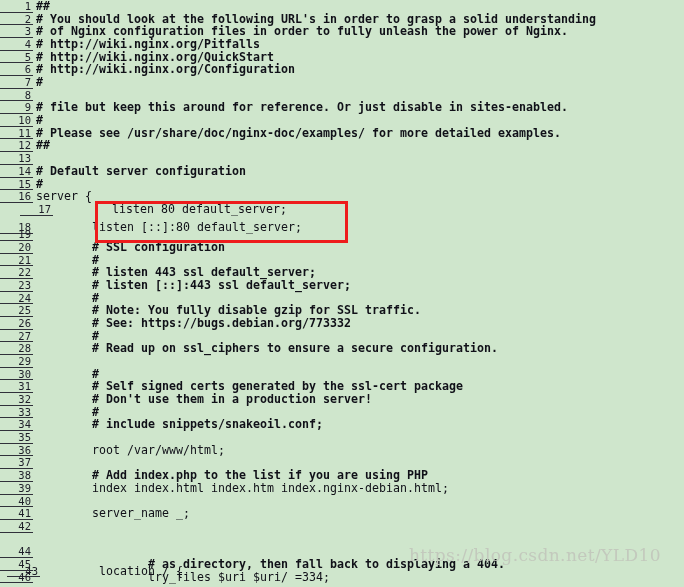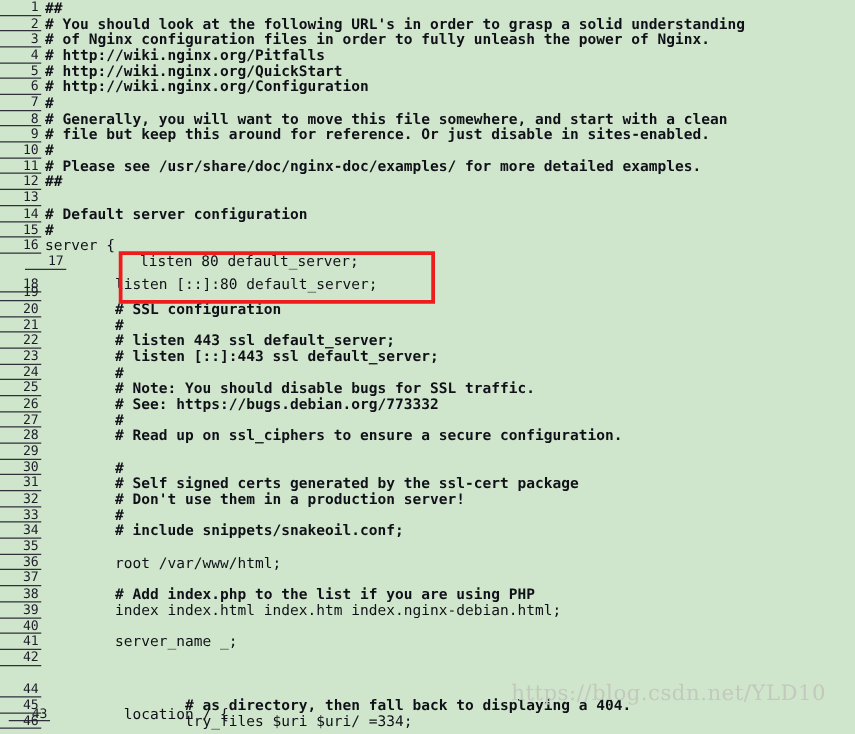--- a/index.html
+++ b/index.html
@@ -91,38 +91,38 @@
 <div id="viewport">
 
   <div id="code">
       <div class="row" style="top: 0px; position: absolute; left: 0px; width: 684px;"><div class="gutter">1</div><div class="code-text comment">##</div></div>
       <div class="row" style="top: 12.68px; position: absolute; left: 0px; width: 684px;"><div class="gutter">2</div><div class="code-text comment"># You should look at the following URL's in order to grasp a solid understanding</div></div>
       <div class="row" style="top: 25.36px; position: absolute; left: 0px; width: 684px;"><div class="gutter">3</div><div class="code-text comment"># of Nginx configuration files in order to fully unleash the power of Nginx.</div></div>
       <div class="row" style="top: 38.04px; position: absolute; left: 0px; width: 684px;"><div class="gutter">4</div><div class="code-text comment"># http://wiki.nginx.org/Pitfalls</div></div>
       <div class="row" style="top: 50.72px; position: absolute; left: 0px; width: 684px;"><div class="gutter">5</div><div class="code-text comment"># http://wiki.nginx.org/QuickStart</div></div>
       <div class="row" style="top: 63.4px; position: absolute; left: 0px; width: 684px;"><div class="gutter">6</div><div class="code-text comment"># http://wiki.nginx.org/Configuration</div></div>
       <div class="row" style="top: 76.08px; position: absolute; left: 0px; width: 684px;"><div class="gutter">7</div><div class="code-text comment">#</div></div>
-      <div class="row" style="top: 88.76px; position: absolute; left: 0px; width: 684px;"><div class="gutter">8</div><div class="code-text comment"># Generally, you will want to move this file somewhere, and start with a clean</div></div>
+      <div class="row" style="top: 88.76px; position: absolute; left: 0px; width: 684px;"><div class="gutter">8</div></div>
       <div class="row" style="top: 101.44px; position: absolute; left: 0px; width: 684px;"><div class="gutter">9</div><div class="code-text comment"># file but keep this around for reference. Or just disable in sites-enabled.</div></div>
       <div class="row" style="top: 114.12px; position: absolute; left: 0px; width: 684px; padding-left: 23px;"><div class="gutter">10</div><div class="code-text comment">#</div></div>
       <div class="row" style="top: 126.8px; position: absolute; left: 0px; width: 684px;"><div class="gutter">11</div><div class="code-text comment"># Please see /usr/share/doc/nginx-doc/examples/ for more detailed examples.</div></div>
       <div class="row" style="top: 139.48px; position: absolute; left: 0px; width: 684px;"><div class="gutter">12</div><div class="code-text comment">##</div></div>
       <div class="row" style="top: 152.16px; position: absolute; left: 0px; width: 684px;"><div class="gutter">13</div><div class="code-text plain"></div></div>
       <div class="row" style="top: 164.84px; position: absolute; left: 0px; width: 684px;"><div class="gutter">14</div><div class="code-text comment"># Default server configuration</div></div>
       <div class="row" style="top: 177.52px; position: absolute; left: 0px; width: 684px;"><div class="gutter">15</div><div class="code-text comment">#</div></div>
       <div class="row" style="top: 190.2px; position: absolute; left: 0px; width: 684px;"><div class="gutter">16</div><div class="code-text plain">server {</div></div>
       <div class="row" style="top: 202.88px; position: absolute; left: 0px; width: 684px; margin-left: 20px;"><div class="gutter">17</div><div class="code-text plain">        listen 80 default_server;</div></div>
       <div class="row" style="top: 221px; position: absolute; left: 0px; width: 592px;"><div class="gutter">18</div><div class="code-text plain">        listen [::]:80 default_server;</div></div>
       <div class="row" style="top: 228.24px; position: absolute; left: 0px; width: 684px;"><div class="gutter">19</div><div class="code-text plain"></div></div>
       <div class="row" style="top: 240.92px; position: absolute; left: 0px; width: 684px;"><div class="gutter">20</div><div class="code-text comment">        # SSL configuration</div></div>
       <div class="row" style="top: 253.6px; position: absolute; left: 0px; width: 684px;"><div class="gutter">21</div><div class="code-text comment">        #</div></div>
       <div class="row" style="top: 266.28px; position: absolute; left: 0px; width: 684px;"><div class="gutter">22</div><div class="code-text comment">        # listen 443 ssl default_server;</div></div>
       <div class="row" style="top: 278.96px; position: absolute; left: 0px; width: 684px;"><div class="gutter">23</div><div class="code-text comment">        # listen [::]:443 ssl default_server;</div></div>
       <div class="row" style="top: 291.64px; position: absolute; left: 0px; width: 684px;"><div class="gutter">24</div><div class="code-text comment">        #</div></div>
-      <div class="row" style="top: 304.32px; position: absolute; left: 0px; width: 684px;"><div class="gutter">25</div><div class="code-text comment">        # Note: You should disable bugs for SSL traffic.</div></div>
+      <div class="row" style="top: 304.32px; position: absolute; left: 0px; width: 684px;"><div class="gutter">25</div><div class="code-text comment">        # Note: You fully disable gzip for SSL traffic.</div></div>
       <div class="row" style="top: 317px; position: absolute; left: 0px; width: 684px;"><div class="gutter">26</div><div class="code-text comment">        # See: https://bugs.debian.org/773332</div></div>
       <div class="row" style="top: 329.68px; position: absolute; left: 0px; width: 684px;"><div class="gutter">27</div><div class="code-text comment">        #</div></div>
       <div class="row" style="top: 342.36px; position: absolute; left: 0px; width: 684px;"><div class="gutter">28</div><div class="code-text comment">        # Read up on ssl_ciphers to ensure a secure configuration.</div></div>
       <div class="row" style="top: 355.04px; position: absolute; left: 0px; width: 684px;"><div class="gutter">29</div></div>
       <div class="row" style="top: 367.72px; position: absolute; left: 0px; width: 684px;"><div class="gutter">30</div><div class="code-text comment">        #</div></div>
       <div class="row" style="top: 380.4px; position: absolute; left: 0px; width: 684px;"><div class="gutter">31</div><div class="code-text comment">        # Self signed certs generated by the ssl-cert package</div></div>
       <div class="row" style="top: 393.08px; position: absolute; left: 0px; width: 568px;"><div class="gutter">32</div><div class="code-text comment">        # Don't use them in a production server!</div></div>
       <div class="row" style="top: 405.76px; position: absolute; left: 0px; width: 684px;"><div class="gutter">33</div><div class="code-text comment">        #</div></div>
       <div class="row" style="top: 418.44px; position: absolute; left: 0px; width: 684px;"><div class="gutter">34</div><div class="code-text comment">        # include snippets/snakeoil.conf;</div></div>
       <div class="row" style="top: 431.12px; position: absolute; left: 0px; width: 684px;"><div class="gutter">35</div><div class="code-text plain"></div></div>

